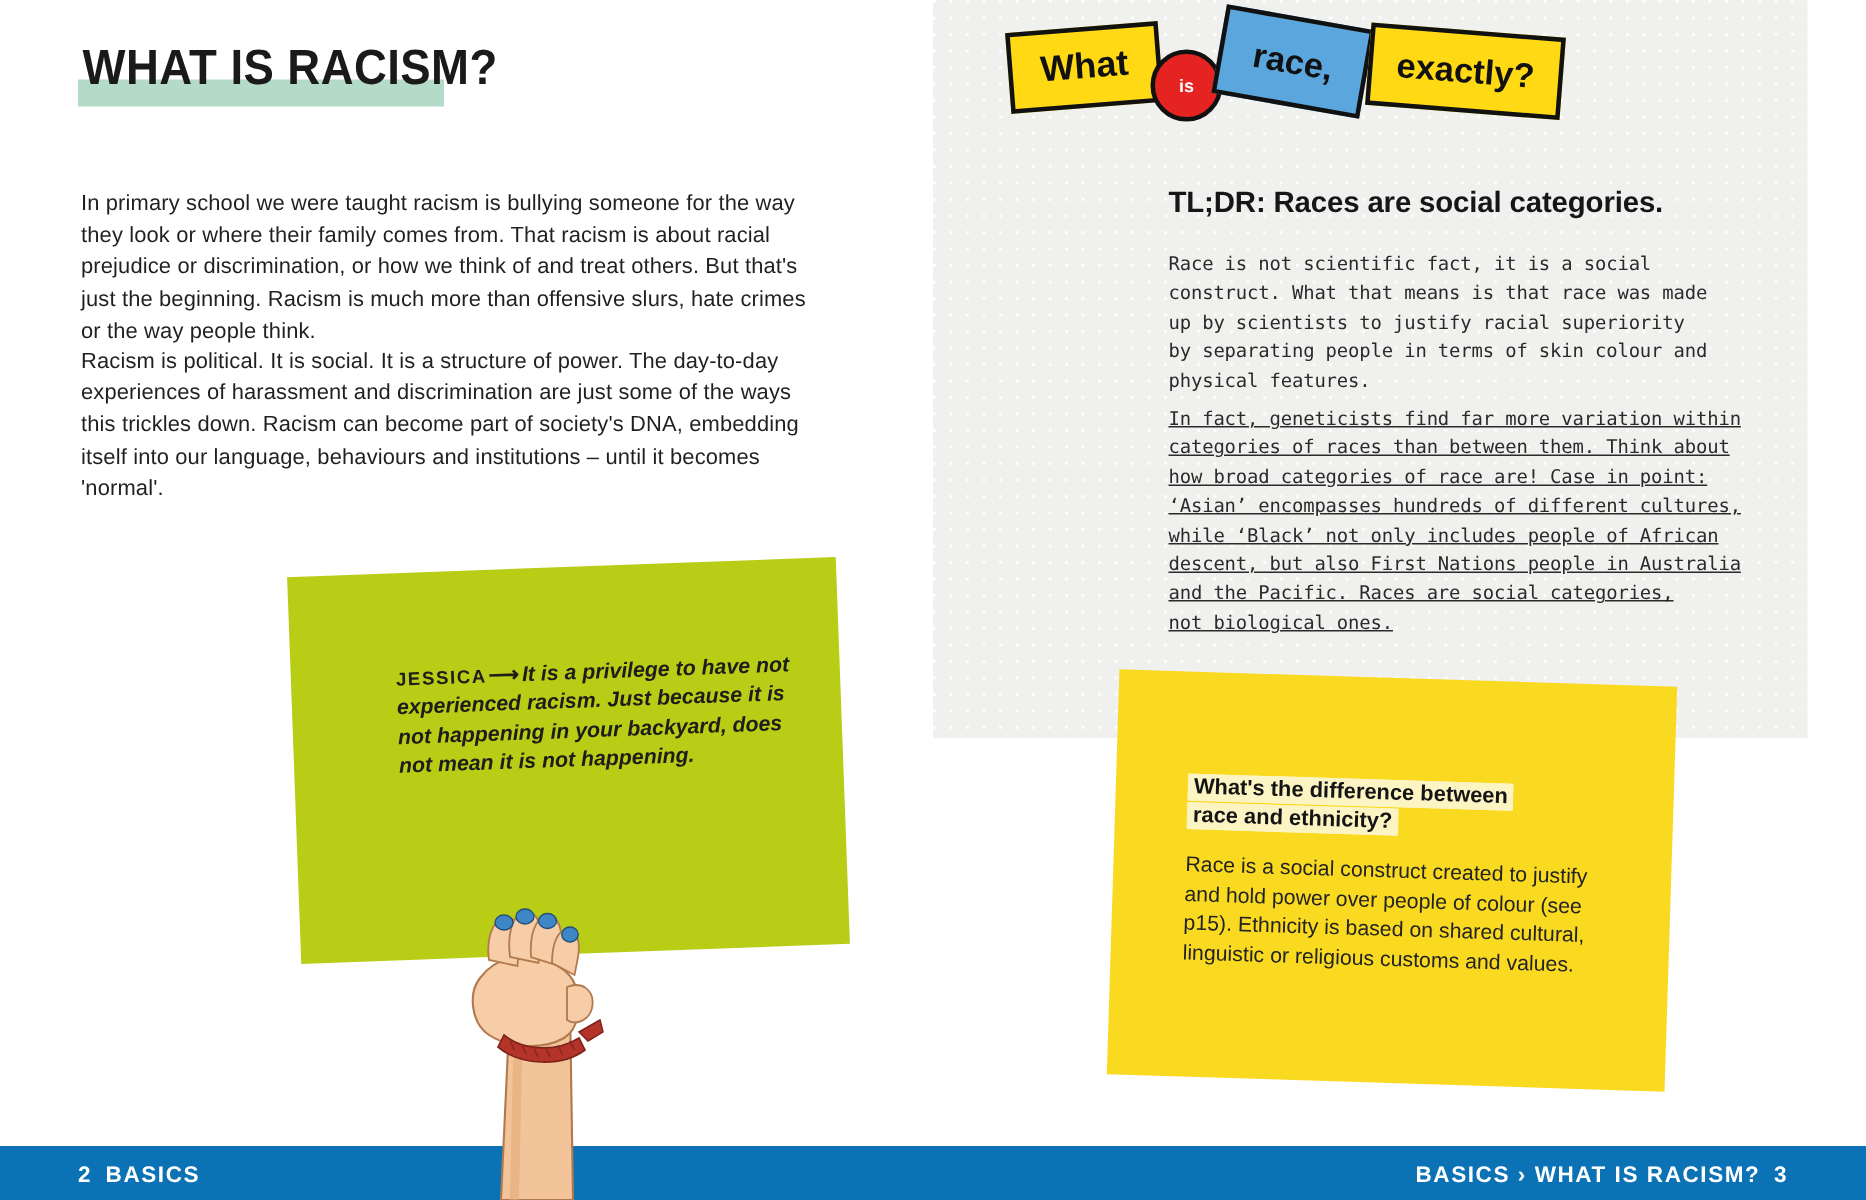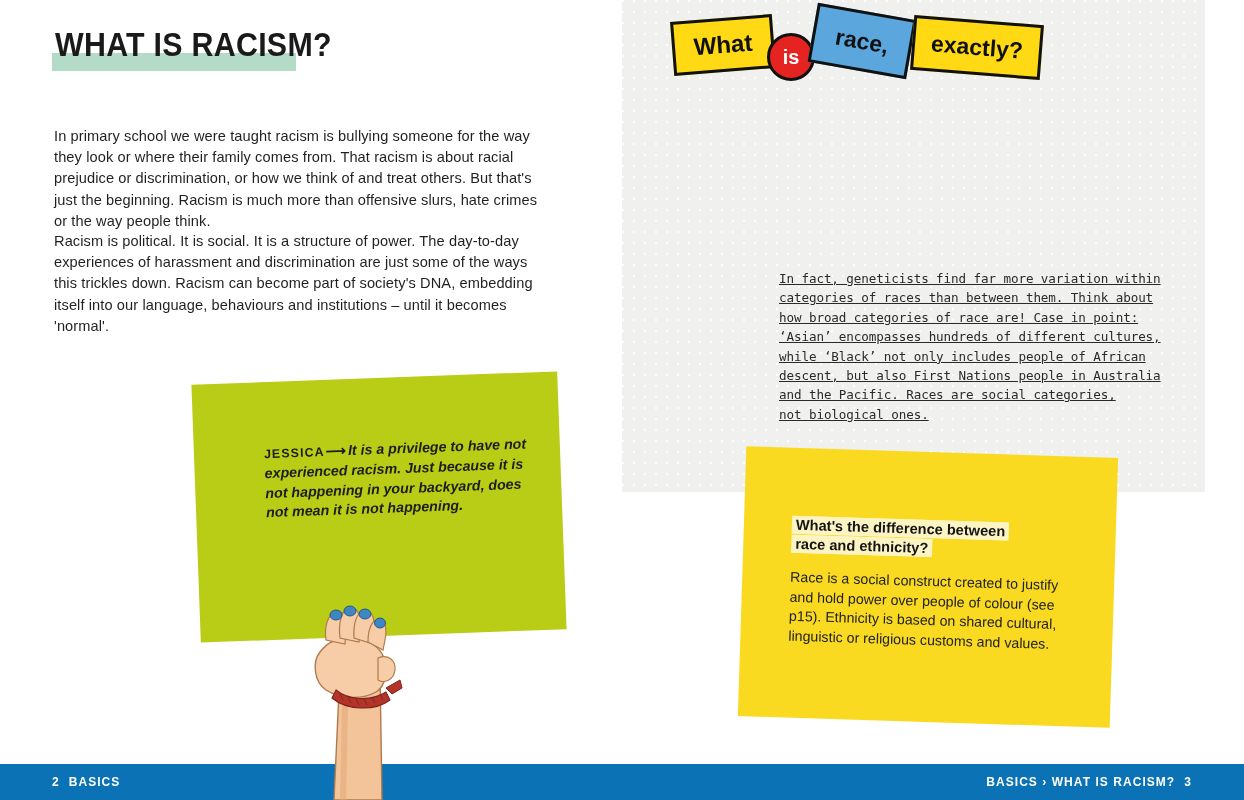--- a/index.html
+++ b/index.html
@@ -142,21 +142,21 @@
     background: #ffd913;
     transform: rotate(-4.5deg);
     font-size: 24px;
   }
   #flag-is {
     left: 145px; top: 33px;
     width: 48px; height: 48px;
     background: #e52421;
     border-radius: 50%;
     color: #ffffff;
-    font-size: 20px;
+    font-size: 12px;
   }
   #flag-race {
     left: 190px; top: 11px;
     width: 100px; height: 60px;
     background: #5ba7dd;
     transform: rotate(10deg);
     font-size: 23px;
   }
   #flag-exactly {
     left: 290px; top: 20px;
@@ -240,21 +240,21 @@
     bottom: 0;
     width: 1244px;
     height: 36px;
     background: #0a72b5;
     z-index: 5;
   }
   .footer-text {
     position: absolute;
     top: 11px;
     color: #ffffff;
-    font-size: 12px;
+    font-size: 15px;
     font-weight: bold;
     letter-spacing: 1.05px;
   }
   #footer-left { left: 52px; }
   #footer-right { right: 52px; padding-left: 40px; }
   .footer-num { padding: 0 9px 0 0; }
   .footer-num-r { padding: 0 0 0 9px; }
 </style>
 </head>
 <body>
@@ -314,21 +314,27 @@
         <span class="flag-label">is</span>
       </div>
       <div class="flag" id="flag-race">
         <span class="flag-label">race,</span>
       </div>
       <div class="flag" id="flag-exactly">
         <span class="flag-label">exactly?</span>
       </div>
     </div>
 
-
+    <div id="tldr-heading">TL;DR: Races are social categories.</div>
+
+    <div class="mono-para" id="mono-1">Race is not scientific fact, it is a social
+construct. What that means is that race was made
+up by scientists to justify racial superiority
+by separating people in terms of skin colour and
+physical features.</div>
 
     <div class="mono-para" id="mono-2">In fact, geneticists find far more variation within
 categories of races than between them. Think about
 how broad categories of race are! Case in point:
 ‘Asian’ encompasses hundreds of different cultures,
 while ‘Black’ not only includes people of African
 descent, but also First Nations people in Australia
 and the Pacific. Races are social categories,
 not biological ones.</div>
 

